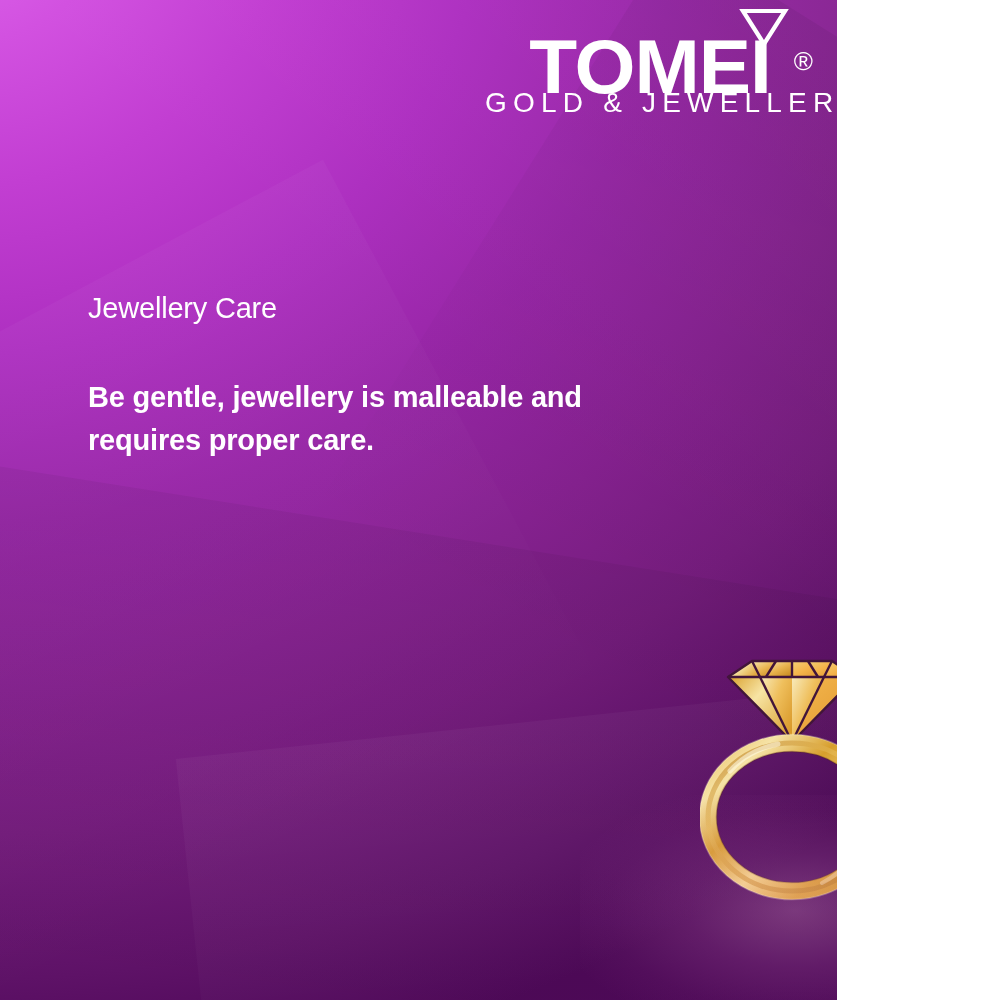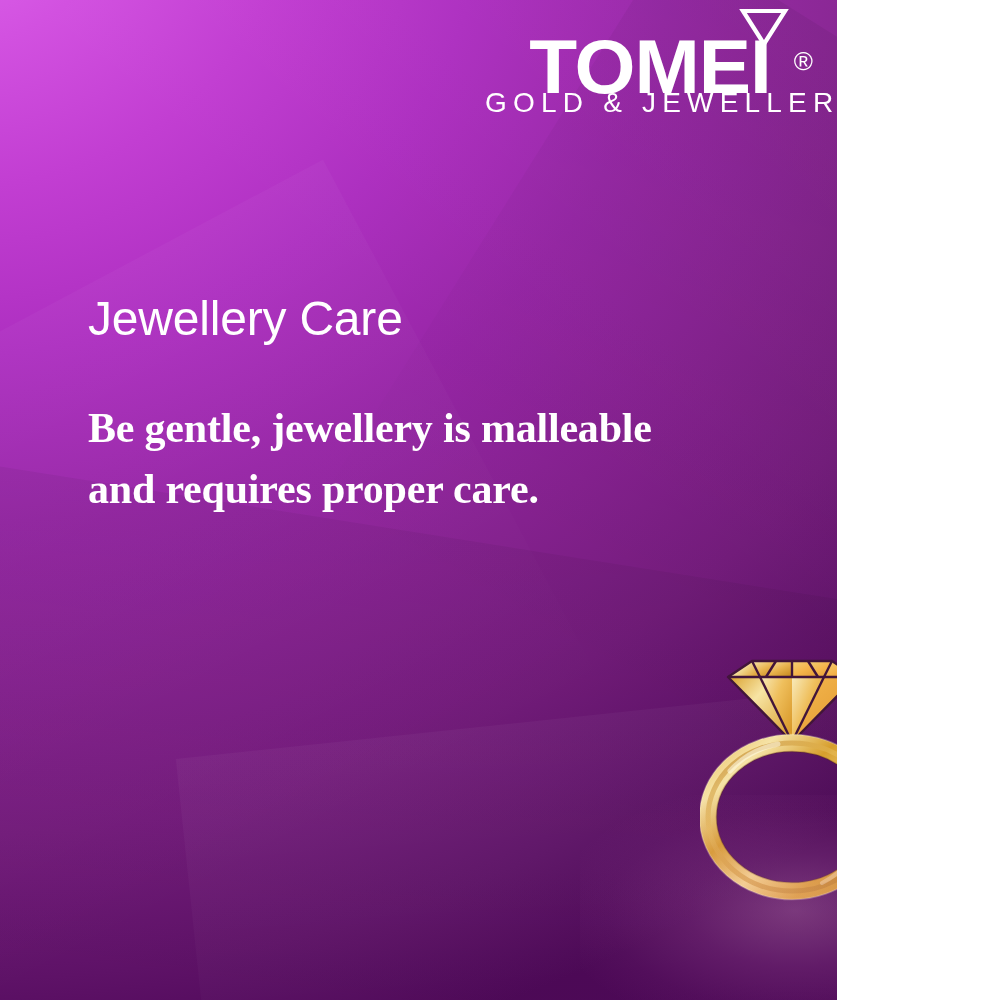--- a/index.html
+++ b/index.html
@@ -125,31 +125,30 @@
 
   
   #copy {
     position: absolute;
     left: 88px;
     top: 292px;
     width: 580px;
     color: #ffffff;
   }
   #heading {
-    font-size: 48px;
+    font-size: 29px;
     font-weight: normal;
     line-height: 1.12;
     letter-spacing: -0.2px;
   }
   .para {
-    font-size: 42px;
+    font-size: 29px;
     font-weight: bold;
     line-height: 1.45;
     letter-spacing: -0.2px;
-    font-family: Liberation Serif, serif;
   }
   #para1 { margin-top: 52px; }
   #para2 { margin-top: 46px; }
 
   
   #ring-illustration {
     position: absolute;
     left: 700px;
     top: 645px;
     width: 185px;

